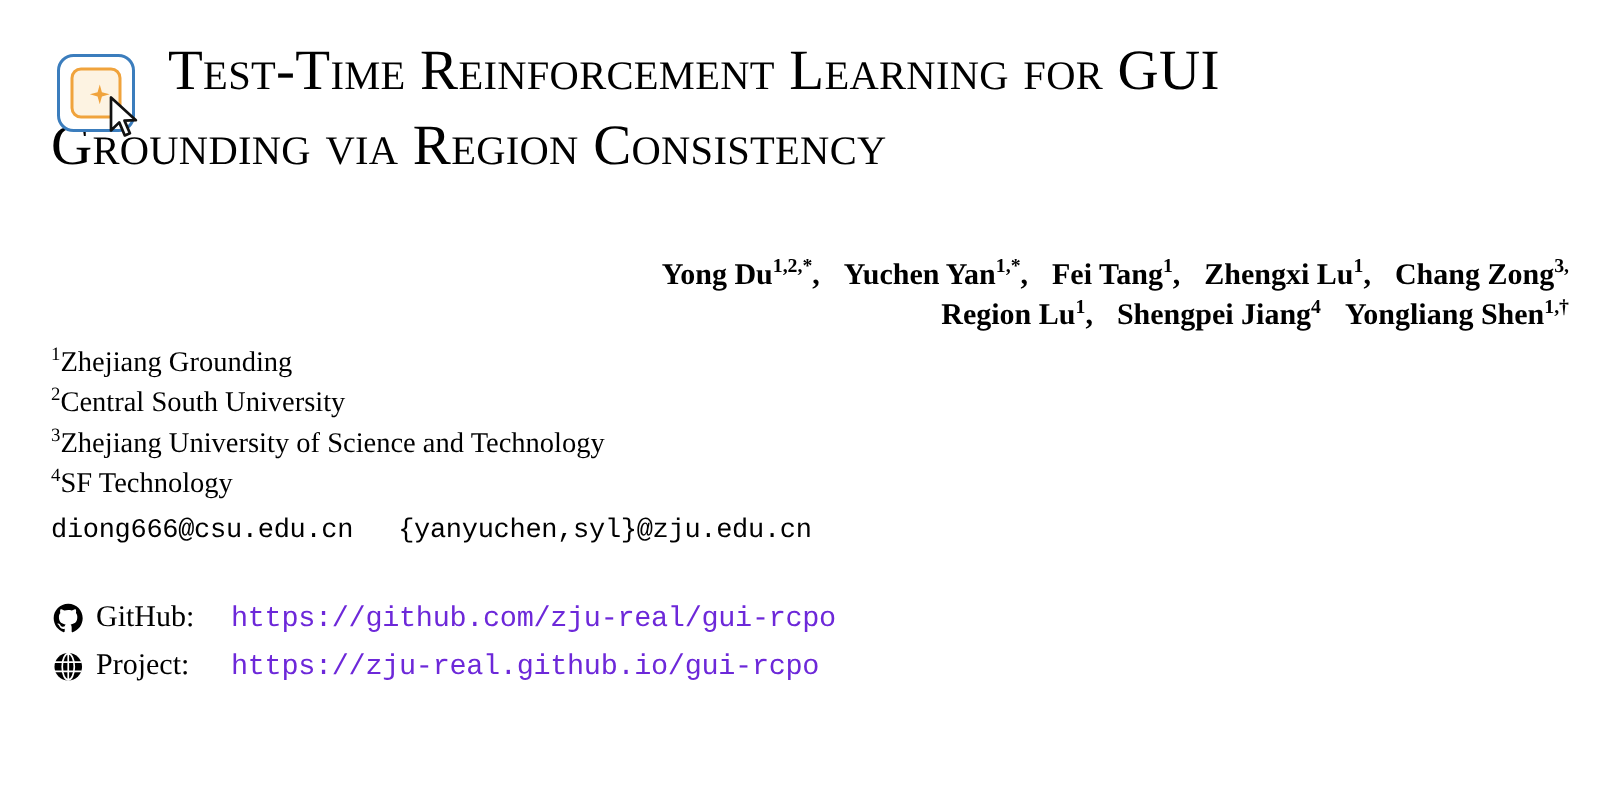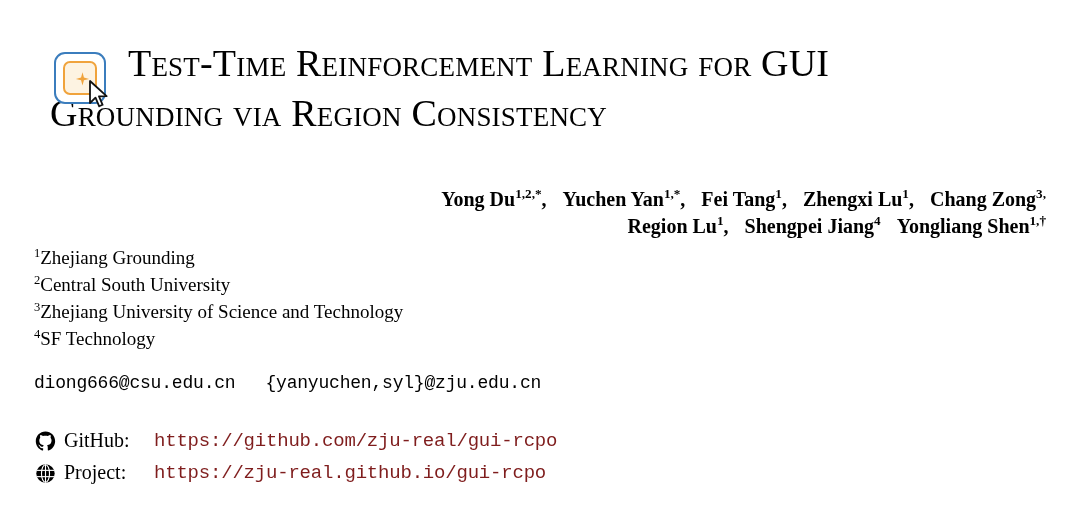--- a/index.html
+++ b/index.html
@@ -18,21 +18,21 @@
     position: relative;
     width: 1080px;
     height: 528px;
     box-sizing: border-box;
     padding: 22px 34px 0 34px;
   }
 
   
   .title-block {
     position: relative;
-    margin: 16px;
+    margin: 0;
     padding: 0;
   }
   .title-line {
     font-family: "Liberation Serif", serif;
     font-size: 38px;
     line-height: 50px;
     letter-spacing: 0.2px;
     white-space: nowrap;
   }
   .title-line1 {
@@ -109,21 +109,21 @@
     margin-top: 4px;
     font-size: 19px;
     line-height: 27px;
     font-weight: normal;
   }
   .affils sup {
     font-weight: normal;
   }
 
   .emails {
-    margin-top: 18px;
+    margin-top: 5px;
     font-family: "Liberation Mono", monospace;
     font-size: 18px;
     line-height: 26px;
     letter-spacing: -0.2px;
   }
   .email-gap {
     display: inline-block;
     width: 30px;
   }
 
@@ -147,21 +147,21 @@
     flex: 0 0 auto;
   }
   .link-label {
     font-size: 20px;
     width: 90px;
     flex: 0 0 auto;
   }
   .link-url {
     font-family: "Liberation Mono", monospace;
     font-size: 19px;
-    color: #7f1d1d;
+    color: #6d28d9;
     letter-spacing: -0.2px;
     text-decoration: none;
   }
 </style>
 </head>
 <body>
 
 <div class="page">
 
   <div class="title-block">

